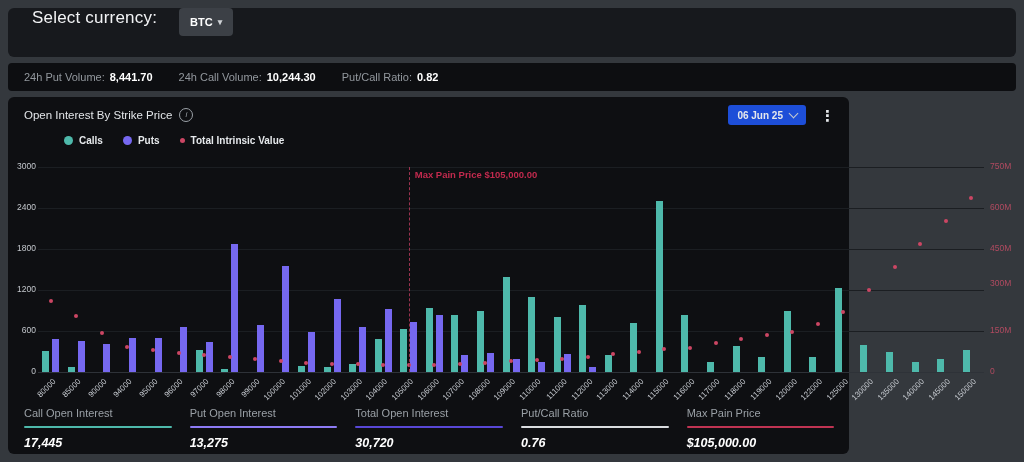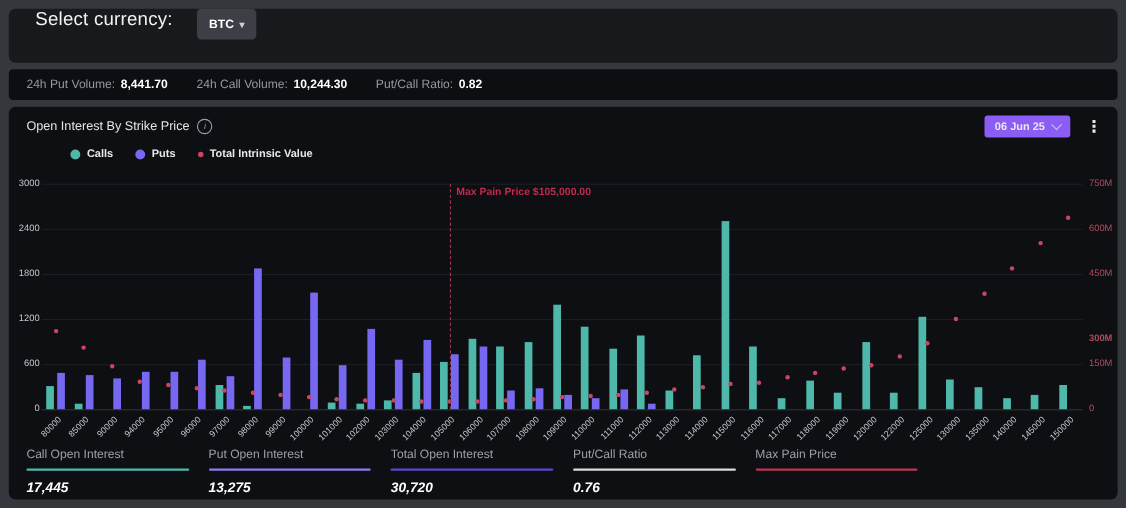--- a/index.html
+++ b/index.html
@@ -16,27 +16,27 @@
   .btc-btn{margin-left:22px;height:28px;padding:0 11px;background:#3c4046;border:none;border-radius:4px;
     color:#fff;font-size:11px;font-weight:bold;display:flex;align-items:center;gap:5px;cursor:pointer;}
   .btc-btn .caret{font-size:9px;color:#cfd2d6;}
   
   #panel-volume{left:8px;top:63px;width:1008px;height:28px;background:#0d0e11;border-radius:4px;
     display:flex;align-items:center;gap:26px;padding-left:16px;box-sizing:border-box;}
   .vstat{display:flex;gap:5px;font-size:11px;}
   .vstat .lbl{color:#93989e;}
   .vstat .val{color:#fff;font-weight:bold;}
   
-  #panel-chart{left:8px;top:97px;width:1008px;height:357px;background:#0e0f12;}
+  #panel-chart{left:8px;top:97px;width:841px;height:357px;background:#0e0f12;}
   .chart-header{position:absolute;left:0;top:7px;width:100%;height:22px;display:flex;align-items:center;}
   .chart-title{margin-left:16px;font-size:11.5px;color:#e2e5e8;}
   .info-icon{margin-left:7px;width:12px;height:12px;border:1px solid #9aa0a6;border-radius:50%;
     color:#9aa0a6;font-size:8px;line-height:12px;text-align:center;font-style:italic;cursor:pointer;}
   .hdr-right{margin-left:auto;display:flex;align-items:center;gap:10px;margin-right:10px;}
-  .date-btn{height:20px;padding:0 9px;background:#8b5cf6;border:none;border-radius:3px;color:#e6e9ec;
+  .date-btn{height:20px;padding:0 9px;background:#1d4ed8;border:none;border-radius:3px;color:#e6e9ec;
     font-size:10px;font-weight:bold;display:flex;align-items:center;gap:7px;cursor:pointer;}
   .chev{width:6px;height:6px;border-right:1.5px solid #c6cace;border-bottom:1.5px solid #c6cace;
     transform:rotate(45deg);margin-top:-3px;}
   .kebab{color:#e6e9ec;font-size:15px;font-weight:bold;cursor:pointer;line-height:15px;padding:0 4px;}
   
   .legend{position:absolute;left:56px;top:38px;display:flex;align-items:center;gap:20px;}
   .leg-item{display:flex;align-items:center;gap:6px;cursor:pointer;}
   .leg-item .txt{font-size:10px;font-weight:bold;color:#e6e9ec;}
   .sw-circle{width:9px;height:9px;border-radius:50%;}
   .sw-dot{width:5px;height:5px;border-radius:50%;}
@@ -123,21 +123,21 @@
       <span style="bottom: -4px;">0</span>
       <span style="bottom: 37px;">600</span>
       <span style="bottom: 78px;">1200</span>
       <span style="bottom: 119px;">1800</span>
       <span style="bottom: 160px; margin-left: 16px;">2400</span>
       <span style="bottom: 201px;">3000</span>
     </div>
   <div class="yaxis" id="yaxis-right">
       <span style="bottom: -4px;">0</span>
       <span style="bottom: 37px;">150M</span>
-      <span style="bottom: 60px; font-weight: bold;">300M</span>
+      <span style="bottom: 84px;">300M</span>
       <span style="bottom: 119px;">450M</span>
       <span style="bottom: 160px;">600M</span>
       <span style="bottom: 201px;">750M</span>
     </div>
   <div id="plot-area">
       <div class="gridline base" style="bottom: -0.5px;"></div>
       <div class="gridline" style="bottom: 40.5px;"></div>
       <div class="gridline" style="bottom: 81.5px;"></div>
       <div class="gridline" style="bottom: 122.5px;"></div>
       <div class="gridline" style="bottom: 163.5px;"></div>
@@ -366,15 +366,16 @@
       <div class="val">30,720</div>
     </div>
     <div class="fstat">
       <div class="lbl">Put/Call Ratio</div>
       <div class="rule" style="background: rgb(217, 220, 223);"></div>
       <div class="val">0.76</div>
     </div>
     <div class="fstat">
       <div class="lbl">Max Pain Price</div>
       <div class="rule" style="background: rgb(192, 51, 82);"></div>
+      <div class="val">$105,000.00</div>
     </div>
   </div>
 </div>
 
 </body></html>

